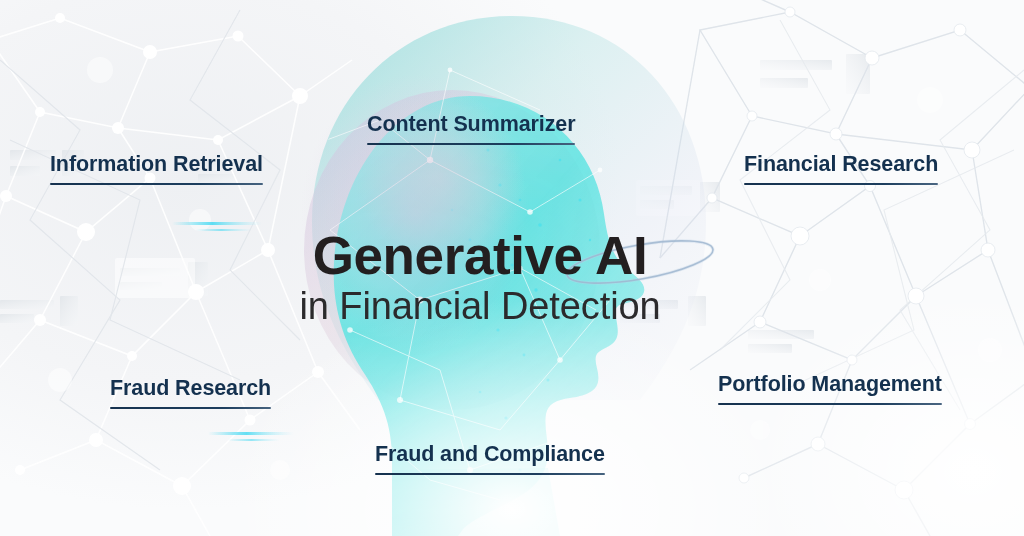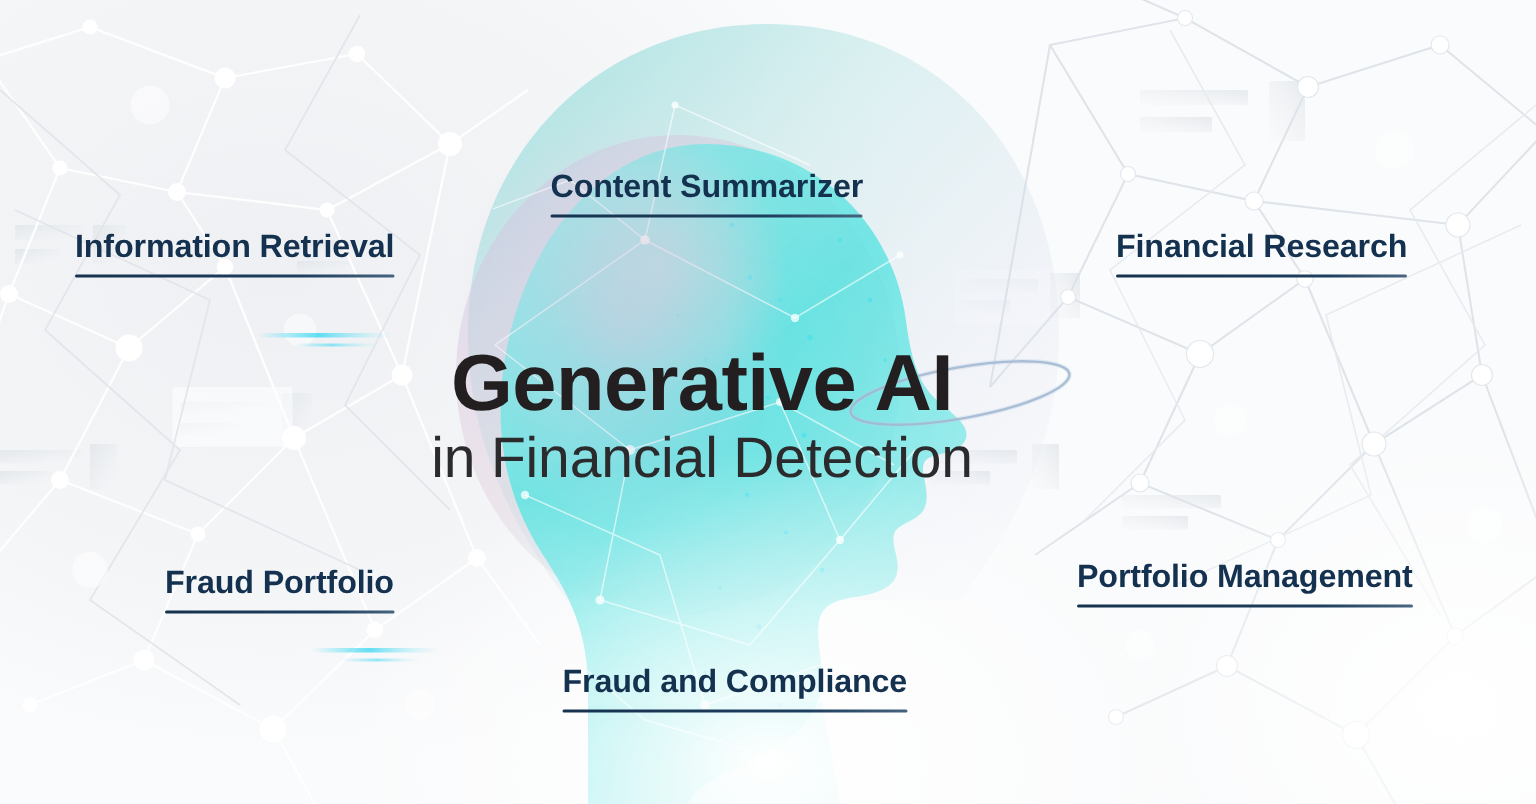--- a/index.html
+++ b/index.html
@@ -42,20 +42,21 @@
       radial-gradient(ellipse 118px 120px at 43% 33%, rgba(236,206,214,0.40) 0%, rgba(255,255,255,0) 72%);
   }
   
   #title-block {
     position: absolute;
     left: 0;
     top: 228px;
     width: 936px;
     text-align: center;
     z-index: 40;
+    padding-left: 12px;
   }
   #title-main {
     font-size: 53px;
     font-weight: 700;
     color: #231f20;
     letter-spacing: -0.4px;
     line-height: 1.04;
     display: block;
   }
   #title-sub {
@@ -405,21 +406,21 @@
     <span class="feature-label">Information Retrieval</span>
     <span class="feature-rule"></span>
   </div>
 
   <div class="feature right" id="feat-financial-research">
     <span class="feature-label">Financial Research</span>
     <span class="feature-rule"></span>
   </div>
 
   <div class="feature left" id="feat-fraud-detection">
-    <span class="feature-label">Fraud Portfolio</span>
+    <span class="feature-label">Fraud Research</span>
     <span class="feature-rule"></span>
   </div>
 
   <div class="feature right" id="feat-portfolio-management">
     <span class="feature-label">Portfolio Management</span>
     <span class="feature-rule"></span>
   </div>
 
   <div class="feature bottom" id="feat-risk-and-compliance">
     <span class="feature-label">Fraud and Compliance</span>

